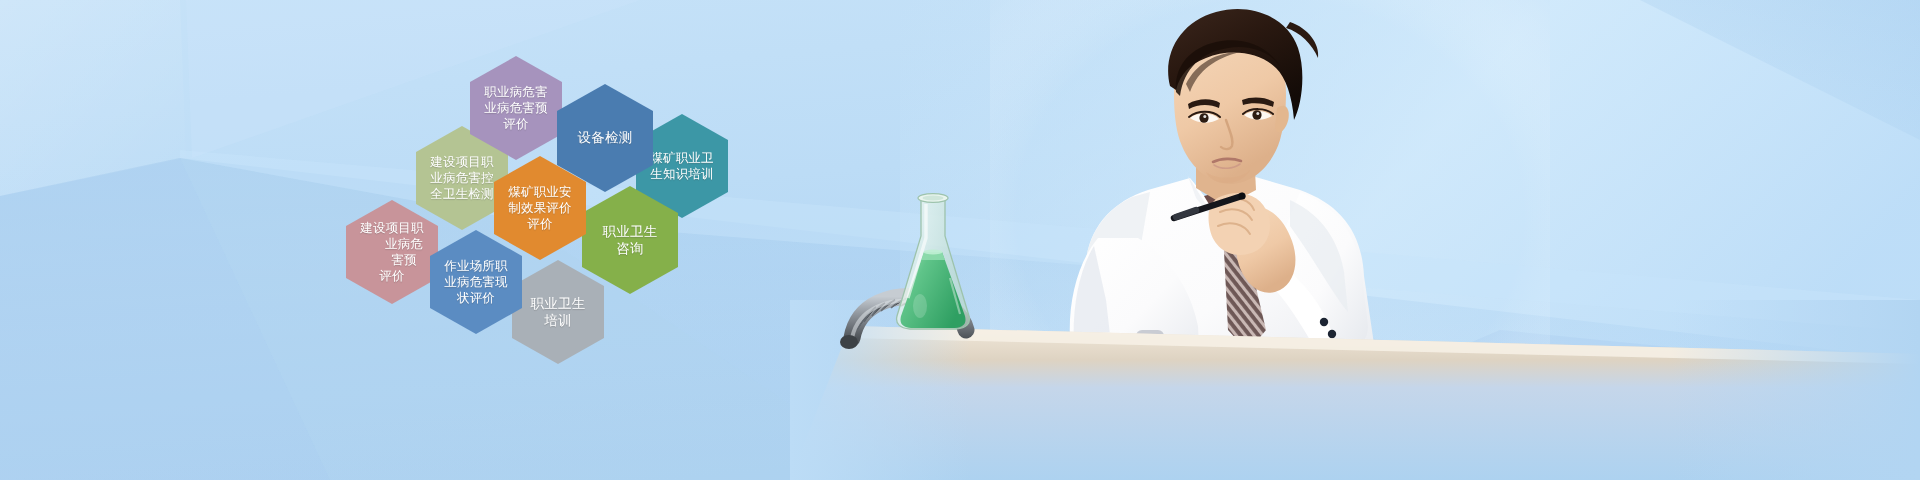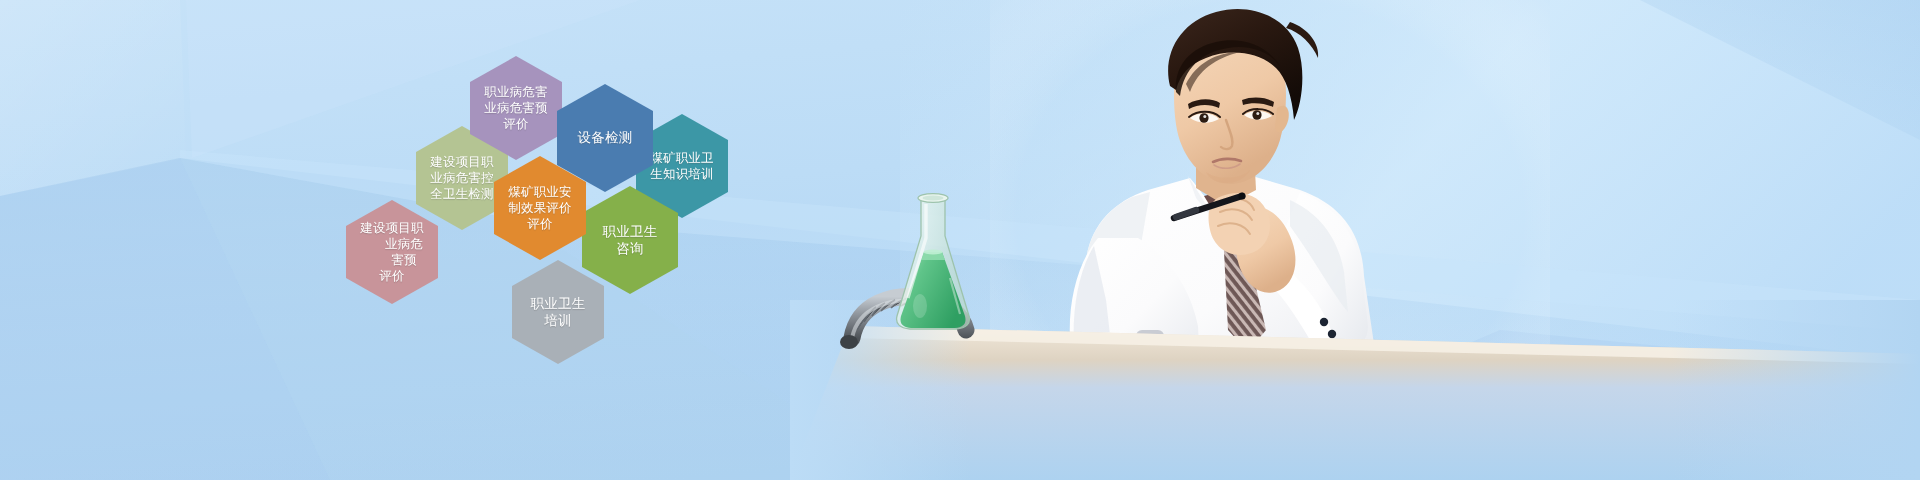--- a/index.html
+++ b/index.html
@@ -352,20 +352,27 @@
     </div>
 
     <div class="hex hx-w2 f13" style="left: 240px; top: 130px; background: rgb(133, 176, 74); z-index: 9;">
       <span>
           <em style="display: block; font-style: normal;">职业卫生</em>
           <em style="display: block; font-style: normal;">咨询</em>
         </span>
     </div>
 
 
+    <div class="hex hx-w1 f12" style="left: 88px; top: 174px; background: rgb(91, 140, 194); z-index: 7;">
+      <span>
+          <em style="display: block; font-style: normal;">作业场所职</em>
+          <em style="display: block; font-style: normal;">业病危害现</em>
+          <em style="display: block; font-style: normal;">状评价</em>
+        </span>
+    </div>
 
     <div class="hex hx-w1 f13" style="left: 170px; top: 204px; background: rgb(169, 176, 183); z-index: 6;">
       <span>
           <em style="display: block; font-style: normal;">职业卫生</em>
           <em style="display: block; font-style: normal;">培训</em>
         </span>
     </div>
 
   </div>
 

